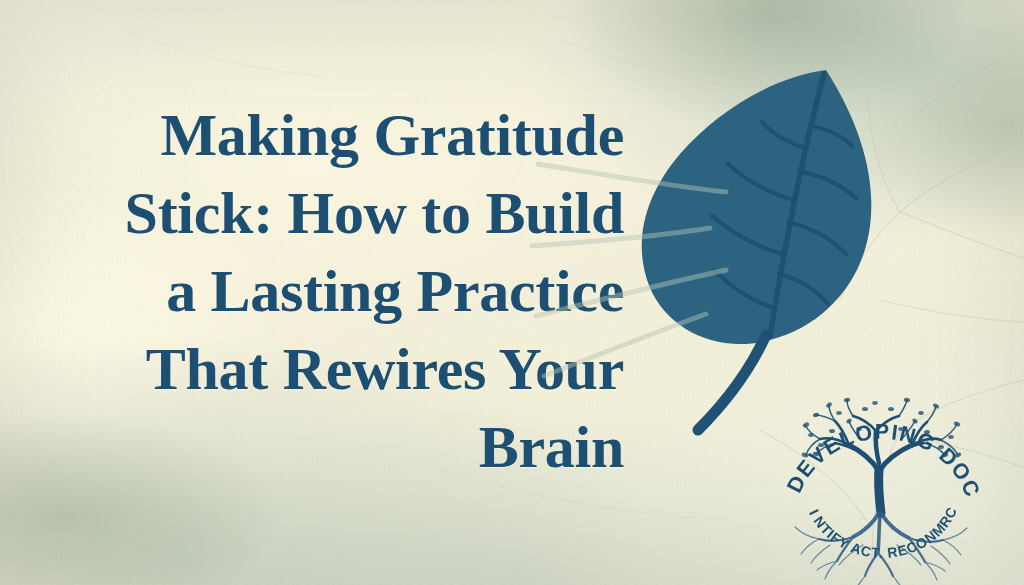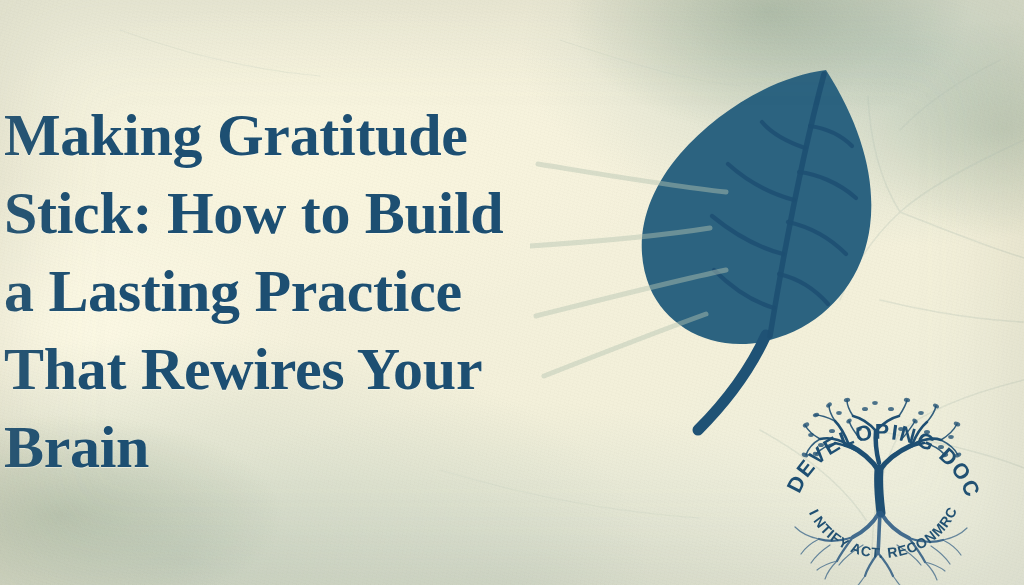--- a/index.html
+++ b/index.html
@@ -7,20 +7,21 @@
     padding: 0;
     background: #ffffff;
   }
   #canvas {
     position: relative;
     width: 1024px;
     height: 585px;
     overflow: hidden;
     font-family: "Liberation Serif", serif;
     background: #f2efd9;
+    text-align: right;
   }
 
   
   .bg-base {
     position: absolute;
     inset: 0;
     background:
       radial-gradient(ellipse 60% 55% at 88% 8%,  rgba(176,196,184,0.62) 0%, rgba(176,196,184,0.0) 62%),
       radial-gradient(ellipse 70% 60% at 18% 96%, rgba(183,199,186,0.60) 0%, rgba(183,199,186,0.0) 65%),
       radial-gradient(ellipse 55% 45% at 50% 100%, rgba(186,200,188,0.40) 0%, rgba(186,200,188,0.0) 70%),

